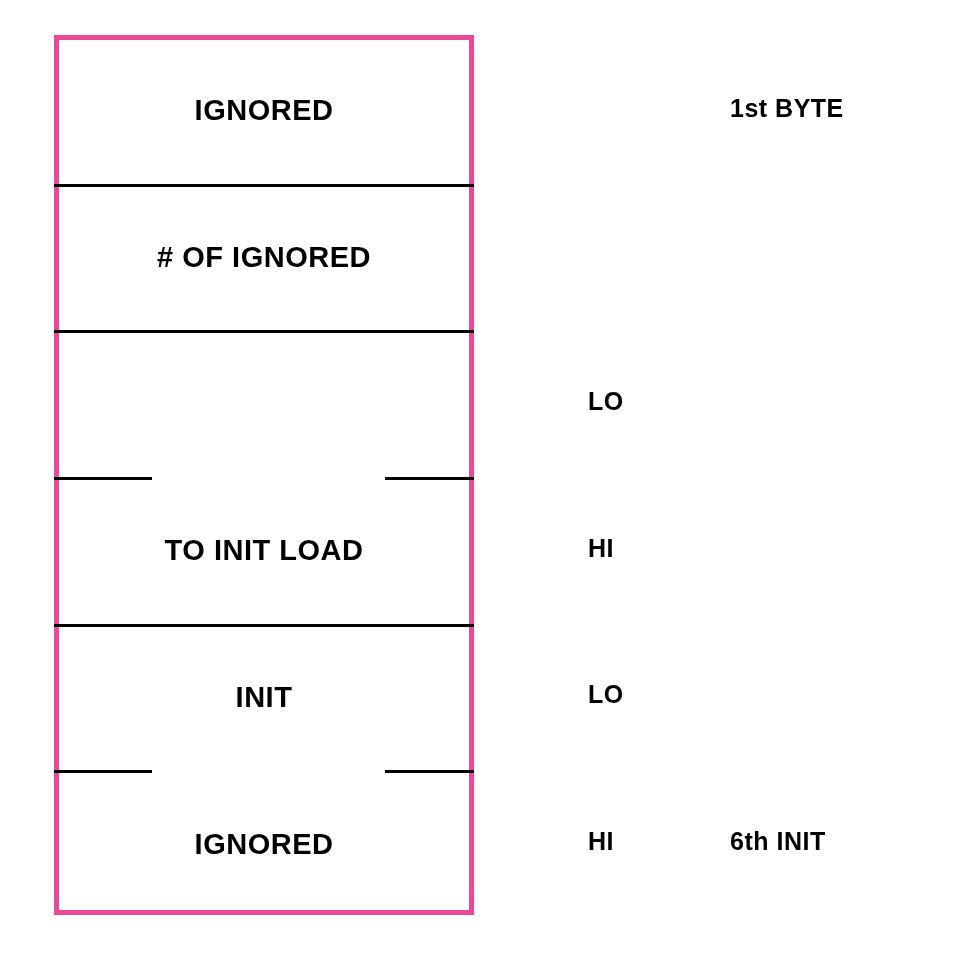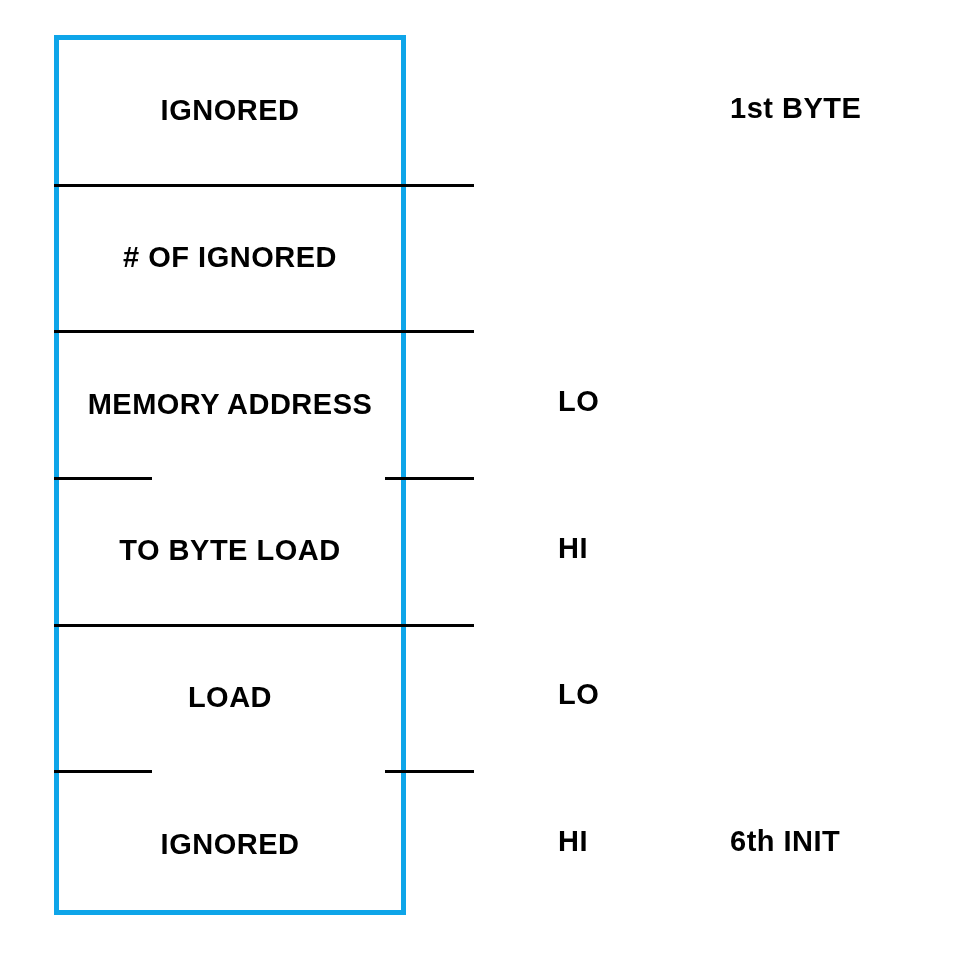--- a/index.html
+++ b/index.html
@@ -22,24 +22,24 @@
     left: 0; top: 0;
     width: 958px;
     height: 970px;
   }
 
   
   .byte-table {
     position: absolute;
     left: 54px;
     top: 35px;
-    width: 352px;
+    width: 420px;
     height: 880px;
     box-sizing: border-box;
-    border: 5px solid #0ea5e9;
+    border: 5px solid #ec4899;
     background: #fff;
   }
 
   .byte-row {
     position: absolute;
     left: 0;
     width: 100%;
     height: 146.66px;
     box-sizing: border-box;
   }
@@ -91,27 +91,27 @@
     top: 0;
     height: 3px;
     background: #000;
   }
   .divider-broken .stub.left  { left: 0px;  width: 98px; }
   .divider-broken .stub.right { right: 0px; width: 89px; }
 
   
   .side-col {
     position: absolute;
-    font-size: 29px;
+    font-size: 25px;
     font-weight: bold;
     white-space: nowrap;
     letter-spacing: 0.5px;
   }
   
-  .col-order { left: 558px; }
+  .col-order { left: 588px; }
   
   .col-byte  { left: 730px; }
 
   .side-row {
     position: absolute;
     height: 146.66px;
     display: flex;
     align-items: center;
   }
   .side-row.r0 { top: 35px; }
@@ -128,30 +128,27 @@
   <div class="byte-table">
 
     <div class="byte-row r0">
       <div class="byte-label">IGNORED</div>
     </div>
 
     <div class="byte-row r1">
       <div class="byte-label"># OF IGNORED</div>
     </div>
 
-    <div class="byte-row r2">
-      <div class="byte-label">MEMORY ADDRESS</div>
-    </div>
 
     <div class="byte-row r3">
-      <div class="byte-label">TO BYTE LOAD</div>
+      <div class="byte-label">TO INIT LOAD</div>
     </div>
 
     <div class="byte-row r4">
-      <div class="byte-label">LOAD</div>
+      <div class="byte-label">INIT</div>
     </div>
 
     <div class="byte-row r5">
       <div class="byte-label">IGNORED</div>
     </div>
 
     <div class="divider-solid d1"></div>
     <div class="divider-solid d2"></div>
     <div class="divider-solid d4"></div>
 

